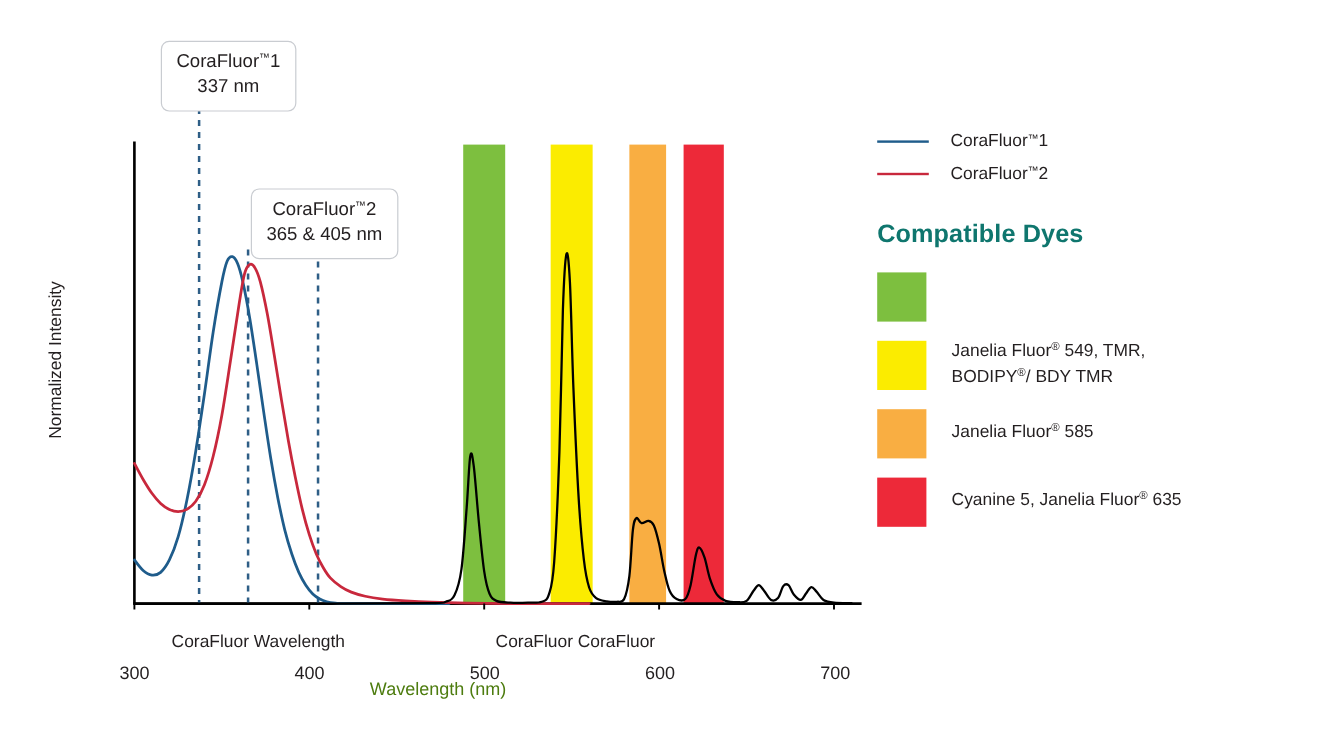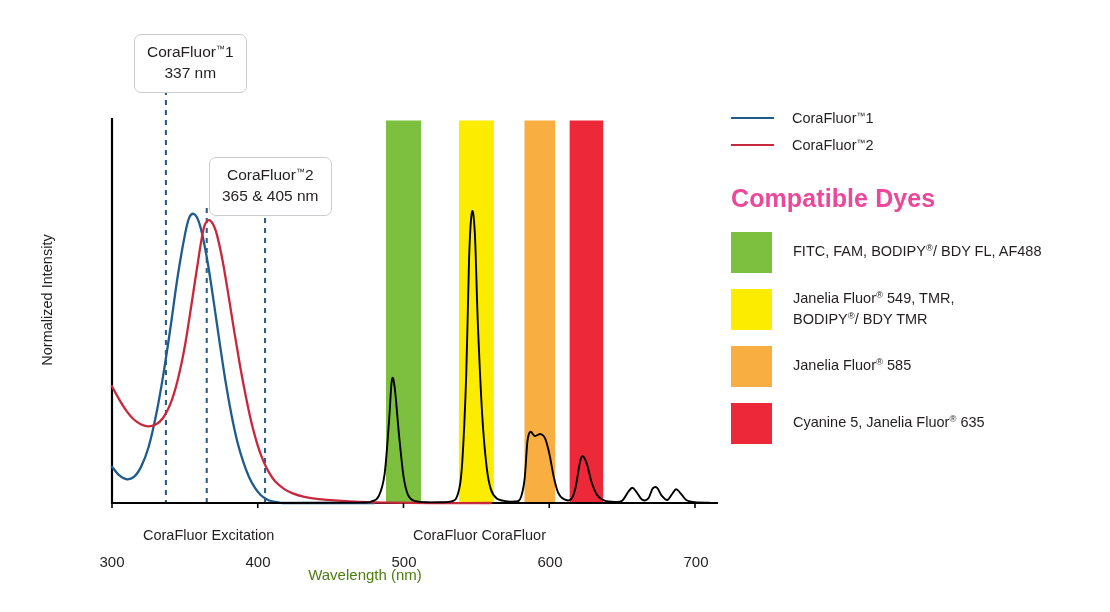--- a/index.html
+++ b/index.html
@@ -96,23 +96,23 @@
   }
   .legend-line-label {
     font-size: 14.5px;
     color: #231f20;
     white-space: nowrap;
   }
   .legend-line-label .sup { font-size: 9px; vertical-align: 4px; }
 
   #compatible-title {
     margin-top: 26px;
-    font-size: 25px;
+    font-size: 21px;
     font-weight: bold;
-    color: #ec4899;
+    color: #0f766e;
     letter-spacing: 0.1px;
   }
 
   #dye-list { margin-top: 13px; }
   .dye-row {
     display: flex;
     align-items: center;
     min-height: 52px;
     margin-bottom: 5px;
   }
@@ -163,21 +163,21 @@
       <div><span>CoraFluor</span><span class="sup">™</span><span>2</span></div>
       <div>365 &amp; 405 nm</div>
     </div>
 
     <div class="axis-tick" style="left:82px;  top:505px;">300</div>
     <div class="axis-tick" style="left:228px; top:505px;">400</div>
     <div class="axis-tick" style="left:374px; top:505px;">500</div>
     <div class="axis-tick" style="left:520px; top:505px;">600</div>
     <div class="axis-tick" style="left:666px; top:505px;">700</div>
 
-    <div class="axis-sublabel" style="left:143px; top:527px;">CoraFluor Excitation</div>
+    <div class="axis-sublabel" style="left:143px; top:527px;">CoraFluor Wavelength</div>
     <div class="axis-sublabel" style="left:413px; top:527px;">CoraFluor CoraFluor</div>
 
     <div id="x-axis-title">Wavelength (nm)</div>
     <div id="y-axis-title">Normalized Intensity</div>
   </div>
 
   <div id="legend">
     <div id="legend-lines">
         <div class="legend-line-row">
           <span class="legend-swatch-line" style="border-top-color: rgb(31, 92, 139);"></span>
@@ -185,23 +185,20 @@
         </div>
         <div class="legend-line-row">
           <span class="legend-swatch-line" style="border-top-color: rgb(200, 40, 60);"></span>
           <span class="legend-line-label"><span>CoraFluor</span><span class="sup">™</span><span>2</span></span>
         </div>
       </div>
     <div id="compatible-title">Compatible Dyes</div>
     <div id="dye-list">
         <div class="dye-row">
           <span class="dye-swatch" style="background: rgb(125, 191, 63);"></span>
-          <span class="dye-label">
-            <div>FITC, FAM, BODIPY<span class="sup-r">®</span>/ BDY FL, AF488</div>
-          </span>
         </div>
         <div class="dye-row">
           <span class="dye-swatch" style="background: rgb(251, 236, 0);"></span>
           <span class="dye-label">
             <div>Janelia Fluor<span class="sup-r">®</span> 549, TMR,</div>
             <div>BODIPY<span class="sup-r">®</span>/ BDY TMR</div>
           </span>
         </div>
         <div class="dye-row">
           <span class="dye-swatch" style="background: rgb(249, 174, 66);"></span>

